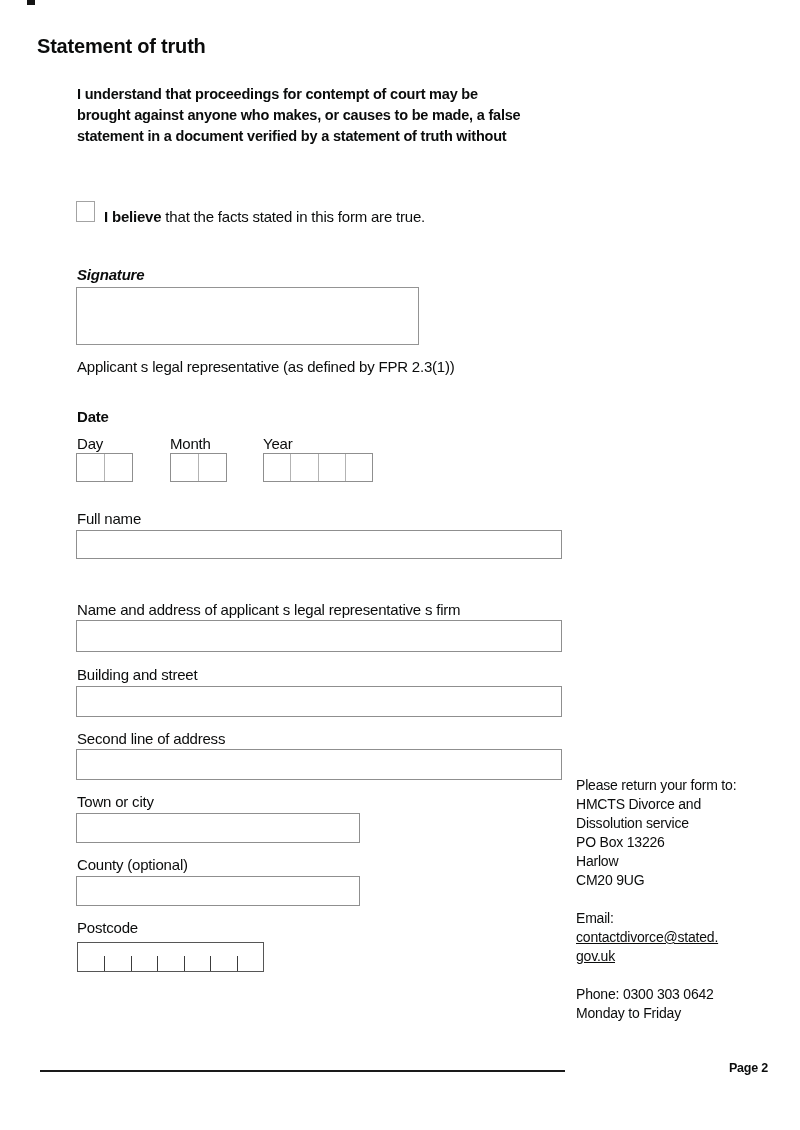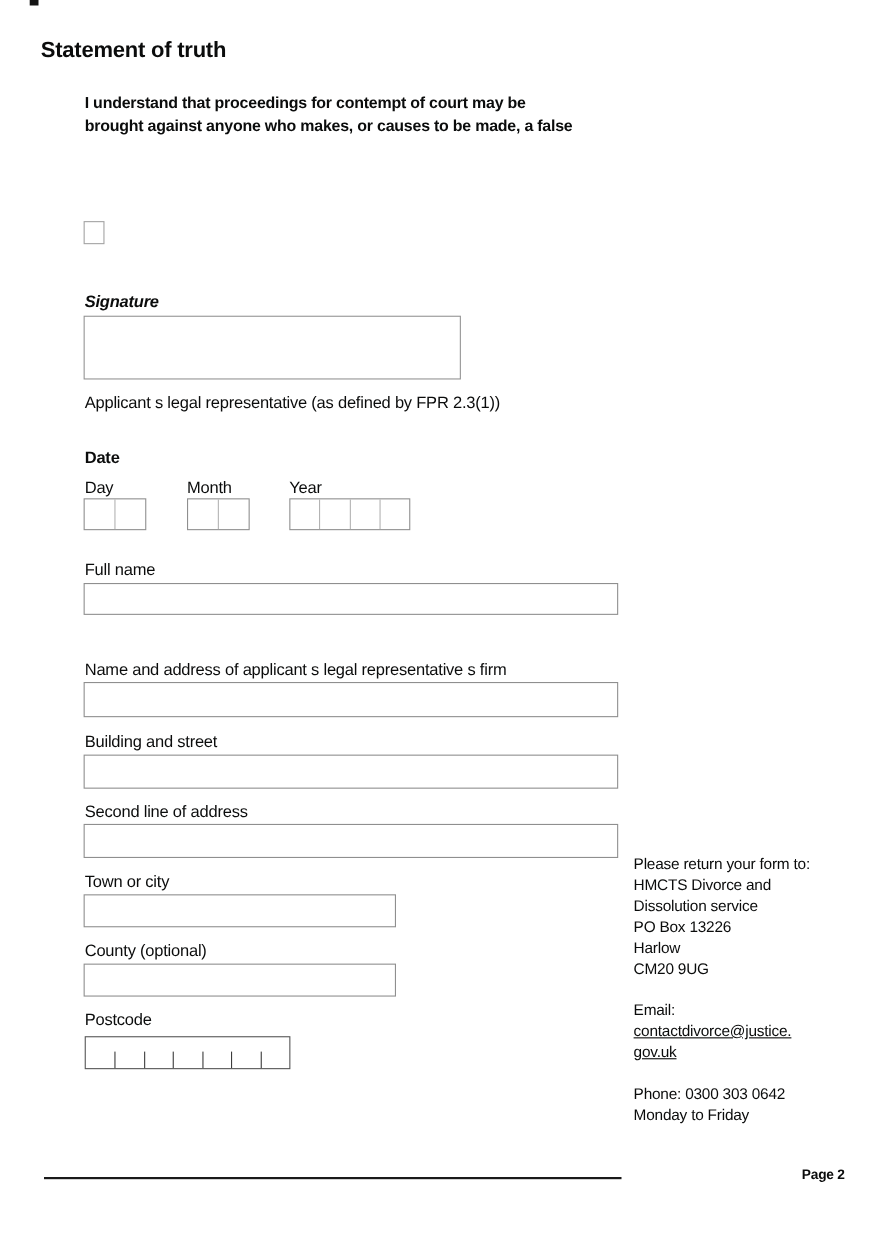--- a/index.html
+++ b/index.html
@@ -110,23 +110,25 @@
 
 <div class="page">
 
   <div class="abs corner-mark"></div>
 
   <h1 class="abs page-title">Statement of truth</h1>
 
   <div class="abs intro">
     <div class="line">I understand that proceedings for contempt of court may be</div>
     <div class="line">brought against anyone who makes, or causes to be made, a false</div>
+    <div class="line">statement in a document verified by a statement of truth without</div>
   </div>
 
   <div class="abs checkbox"></div>
+  <div class="abs belief-line"><b>I believe</b><span> that the facts stated in this form are true.</span></div>
 
   <div class="abs label-b sig-label">Signature</div>
   <div class="abs sig-box"></div>
   <div class="abs label sig-caption">Applicant s legal representative (as defined by FPR 2.3(1))</div>
 
   <div class="abs label-b date-label">Date</div>
   <div class="abs label dmy-label-day">Day</div>
   <div class="abs label dmy-label-month">Month</div>
   <div class="abs label dmy-label-year">Year</div>
 
@@ -175,21 +177,21 @@
 
   <div class="abs return-col">
     <div class="bold">Please return your form to:</div>
     <div>HMCTS Divorce and</div>
     <div>Dissolution service</div>
     <div>PO Box 13226</div>
     <div>Harlow</div>
     <div>CM20 9UG</div>
 
     <div class="bold block-gap">Email:</div>
-    <div><span class="email-link">contactdivorce@justice.</span></div>
+    <div><span class="email-link">contactdivorce@stated.</span></div>
     <div><span class="email-link">gov.uk</span></div>
 
     <div class="block-gap"><span class="bold">Phone:</span><span> 0300 303 0642</span></div>
     <div>Monday to Friday</div>
   </div>
 
   <div class="abs footer-rule"></div>
   <div class="abs page-number">Page 2</div>
 
 </div>

